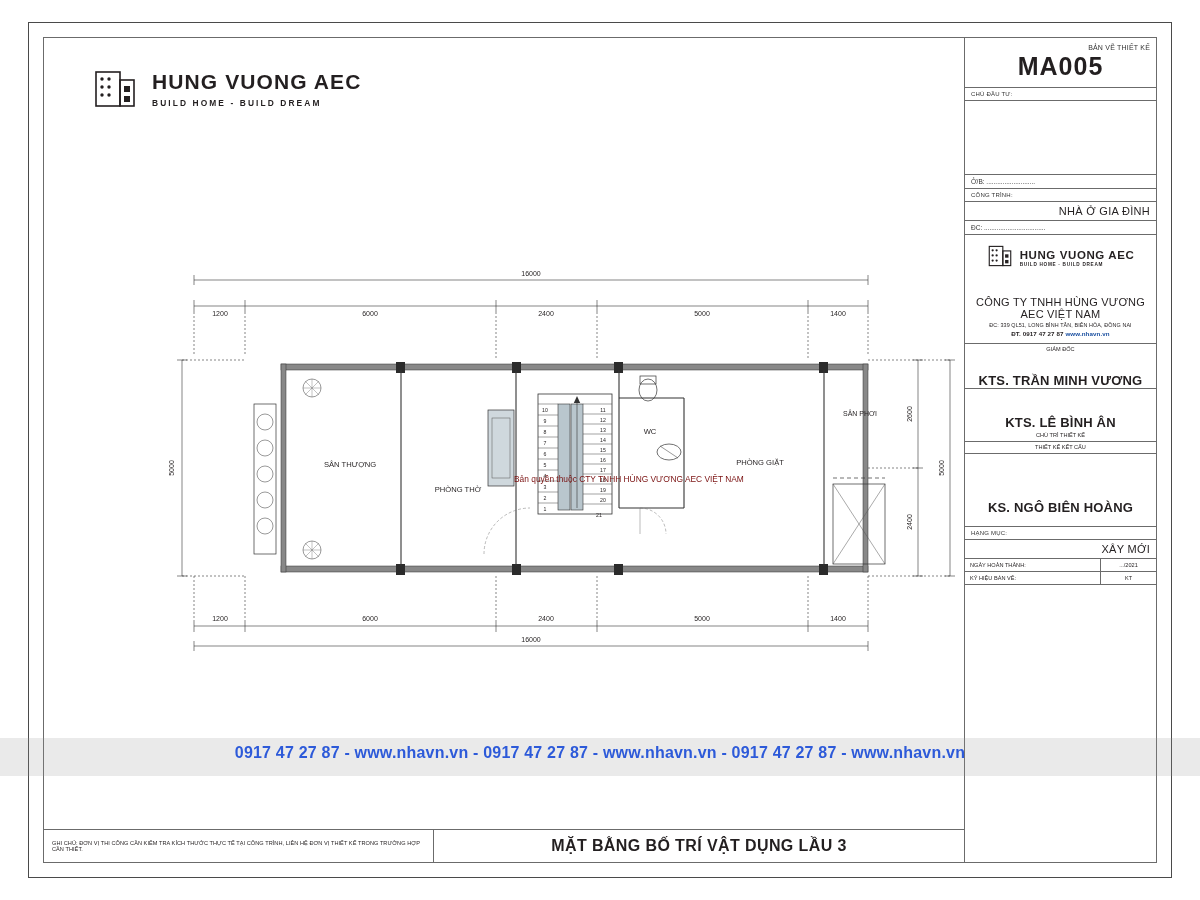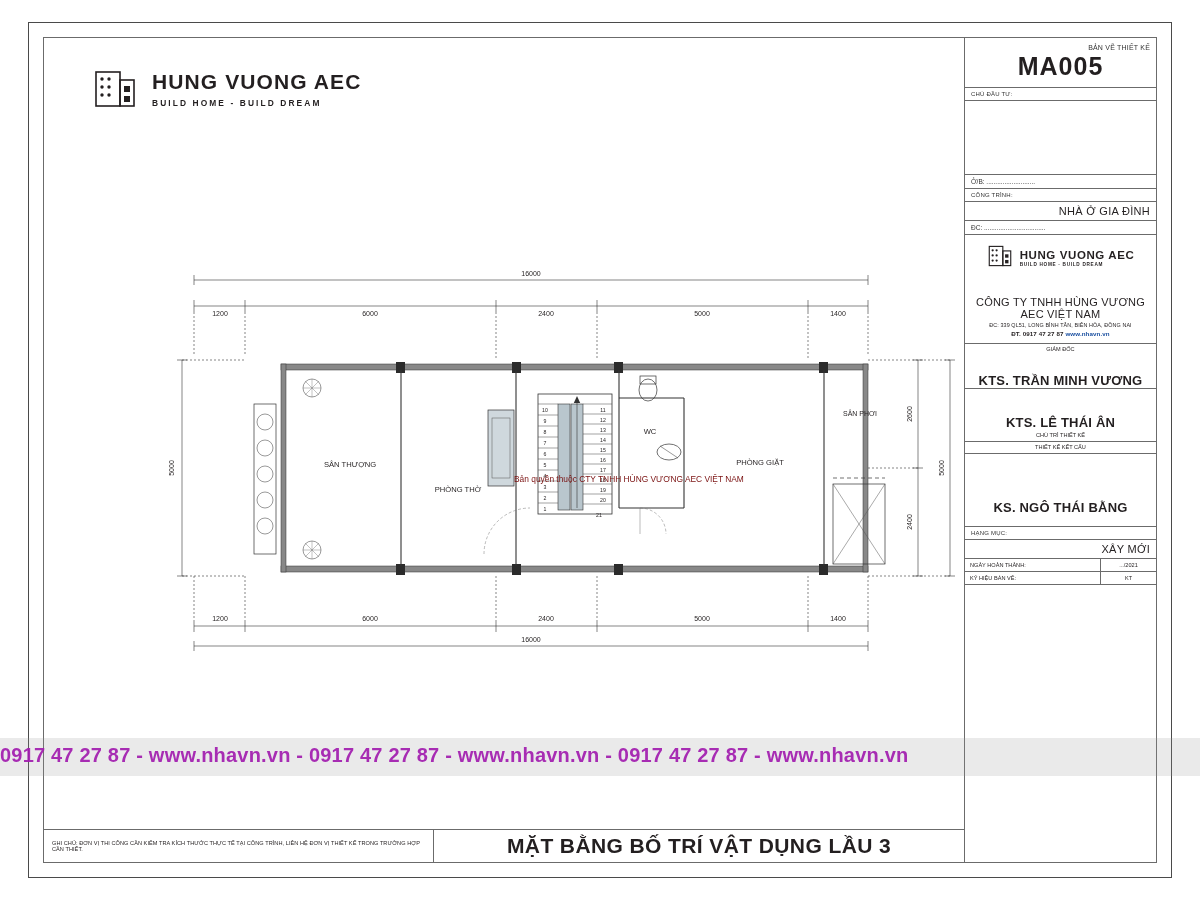--- a/index.html
+++ b/index.html
@@ -76,31 +76,32 @@
     border-top: 1px solid #6b6b6b;
     display: flex; align-items: stretch;
   }
   .note-cell {
     width: 390px; border-right: 1px solid #6b6b6b;
     display: flex; align-items: center; padding: 0 8px;
     font-size: 5.6px; letter-spacing: .05px;
   }
   .sheet-title {
     flex: 1; display: flex; align-items: center; justify-content: center;
-    font-size: 21px; font-weight: 700; letter-spacing: .4px;
+    font-size: 16px; font-weight: 700; letter-spacing: .4px;
   }
 
   
   .wm-strip {
     position: absolute; left: 0; right: 0; top: 738px; height: 38px;
     background: rgba(150,150,150,0.20);
   }
   .wm-text {
     position: absolute; left: 0; right: 0; top: 744px;
-    font-size: 20px; font-weight: 700; color: #a21caf;
+    text-align: center;
+    font-size: 16px; font-weight: 700; color: #1d4ed8;
     letter-spacing: .2px;
     opacity: .92;
   }
 
   
   .drawing { position: absolute; left: 0; top: 0; width: 952px; height: 856px; }
   .drawing svg { display: block; }
   .wm-plan {
     position: absolute; left: 470px; top: 436px;
     font-size: 8.4px; font-weight: 400; color: #7a1111;
@@ -388,28 +389,28 @@
           <span>ĐT. 0917 47 27 87</span>
           <span class="blue">www.nhavn.vn</span>
         </div>
       </div>
 
       <div class="person">
         <div class="role">GIÁM ĐỐC</div>
         <div class="nm">KTS. TRẦN MINH VƯƠNG</div>
       </div>
       <div class="person short">
-        <div class="nm" style="padding-top:26px">KTS. LÊ THÁI ÂN</div>
+        <div class="nm" style="padding-top:26px">KTS. LÊ BÌNH ÂN</div>
         <div class="role">CHỦ TRÌ THIẾT KẾ</div>
       </div>
       <div class="person short">
         <div class="role">THIẾT KẾ KẾT CẤU</div>
       </div>
       <div class="person short">
-        <div class="nm" style="padding-top:46px">KS. NGÔ THÁI BẰNG</div>
+        <div class="nm" style="padding-top:46px">KS. NGÔ BIÊN HOÀNG</div>
         <div class="role" style="visibility:hidden">THIẾT KẾ ĐIỆN NƯỚC</div>
       </div>
 
       <div class="tc-box">
         <div class="tc-label">HẠNG MỤC:</div>
       </div>
       <div class="tc-box">
         <div class="tc-val">XÂY MỚI</div>
       </div>
       <div class="kv-row">

